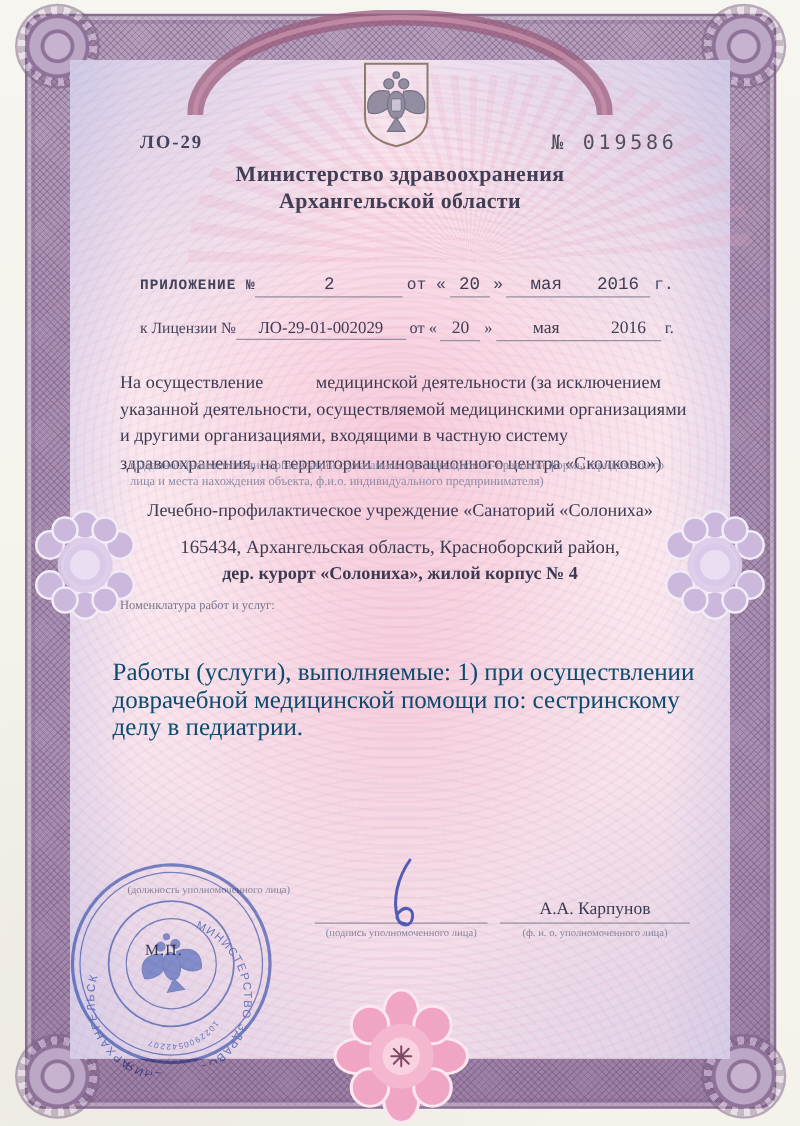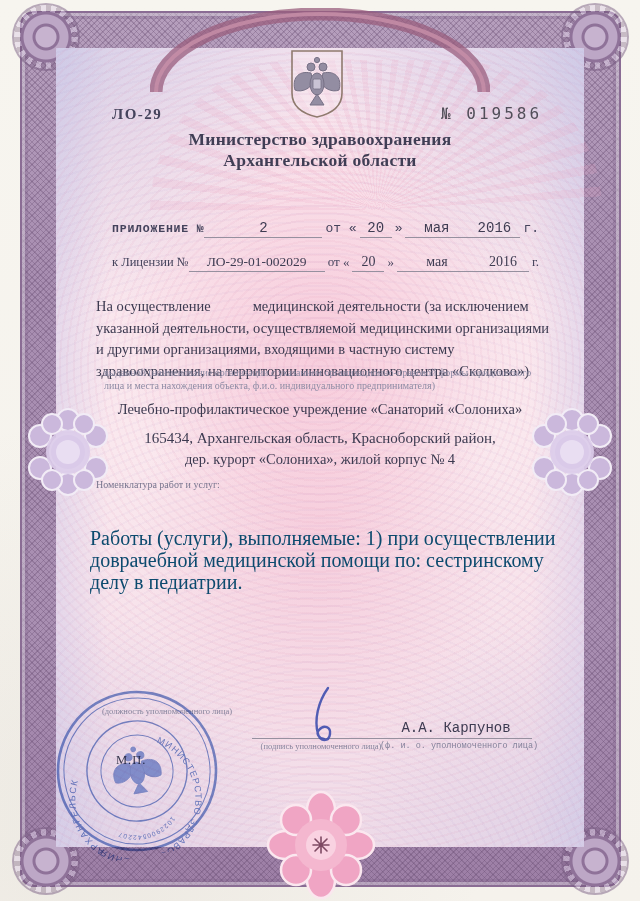--- a/index.html
+++ b/index.html
@@ -71,31 +71,31 @@
         padding:0 3px 1px;font-size:14px;color:#3e3c52;white-space:nowrap;}
   .seg-val1{flex:0 0 112px;} .seg-val2{flex:0 0 130px;font-size:13.5px;}
   .seg-day{flex:0 0 26px;} .seg-month{flex:1 1 auto;} .seg-year{flex:0 0 46px;}
   .fsmall{white-space:nowrap;margin:0 3px;font-size:13px;}
   .para{left:96px;width:462px;top:296px;font-size:14.5px;line-height:21.5px;color:#3c3a50;}
   .spacer{display:inline-block;width:42px;}
   .finenote{left:96px;width:446px;top:366px;font-size:10px;line-height:13px;color:#8d8ba4;
             padding-left:8px;}
   .orgname{left:40px;right:40px;top:401px;text-align:center;font-size:14.5px;color:#3c3a50;}
   .addr1{left:40px;right:40px;top:430px;text-align:center;font-size:15px;color:#3c3a50;}
-  .addr2{left:40px;right:40px;top:451px;text-align:center;font-size:14.5px;color:#3c3a50;}
+  .addr2{left:40px;right:40px;top:451px;text-align:center;font-size:14.5px;color:#3c3a50;font-weight:bold;}
   .nomenc{left:96px;top:479px;font-size:10px;color:#77758e;}
   .works{left:90px;width:470px;top:527px;font-size:20px;line-height:22px;color:#0c4a6e;}
   
   .sigcol{position:absolute;display:flex;flex-direction:column;}
   .sigcol .val{height:32px;display:flex;align-items:flex-end;justify-content:center;
                font-size:14px;color:#3c3a50;border-bottom:1px solid #96909f;padding-bottom:2px;}
   .sigcol .note{font-size:8.5px;color:#84829b;text-align:center;padding-top:2px;white-space:nowrap;}
   .col-pos{left:88px;width:158px;top:704px;}
   .col-sign{left:252px;width:138px;top:704px;}
-  .col-fio{left:380px;width:152px;top:704px;font-family:Liberation Mono, monospace;}
+  .col-fio{left:400px;width:152px;top:704px;}
   .mp{left:116px;top:753px;font-size:12.5px;color:#3c3a50;letter-spacing:1px;}
   .stampwrap{left:52px;top:686px;width:170px;height:170px;transform:rotate(-10deg);
              opacity:.82;mix-blend-mode:multiply;}
   .sigmark{left:288px;top:684px;width:72px;height:64px;}
 </style>
 </head>
 <body>
 
 <div>
 

